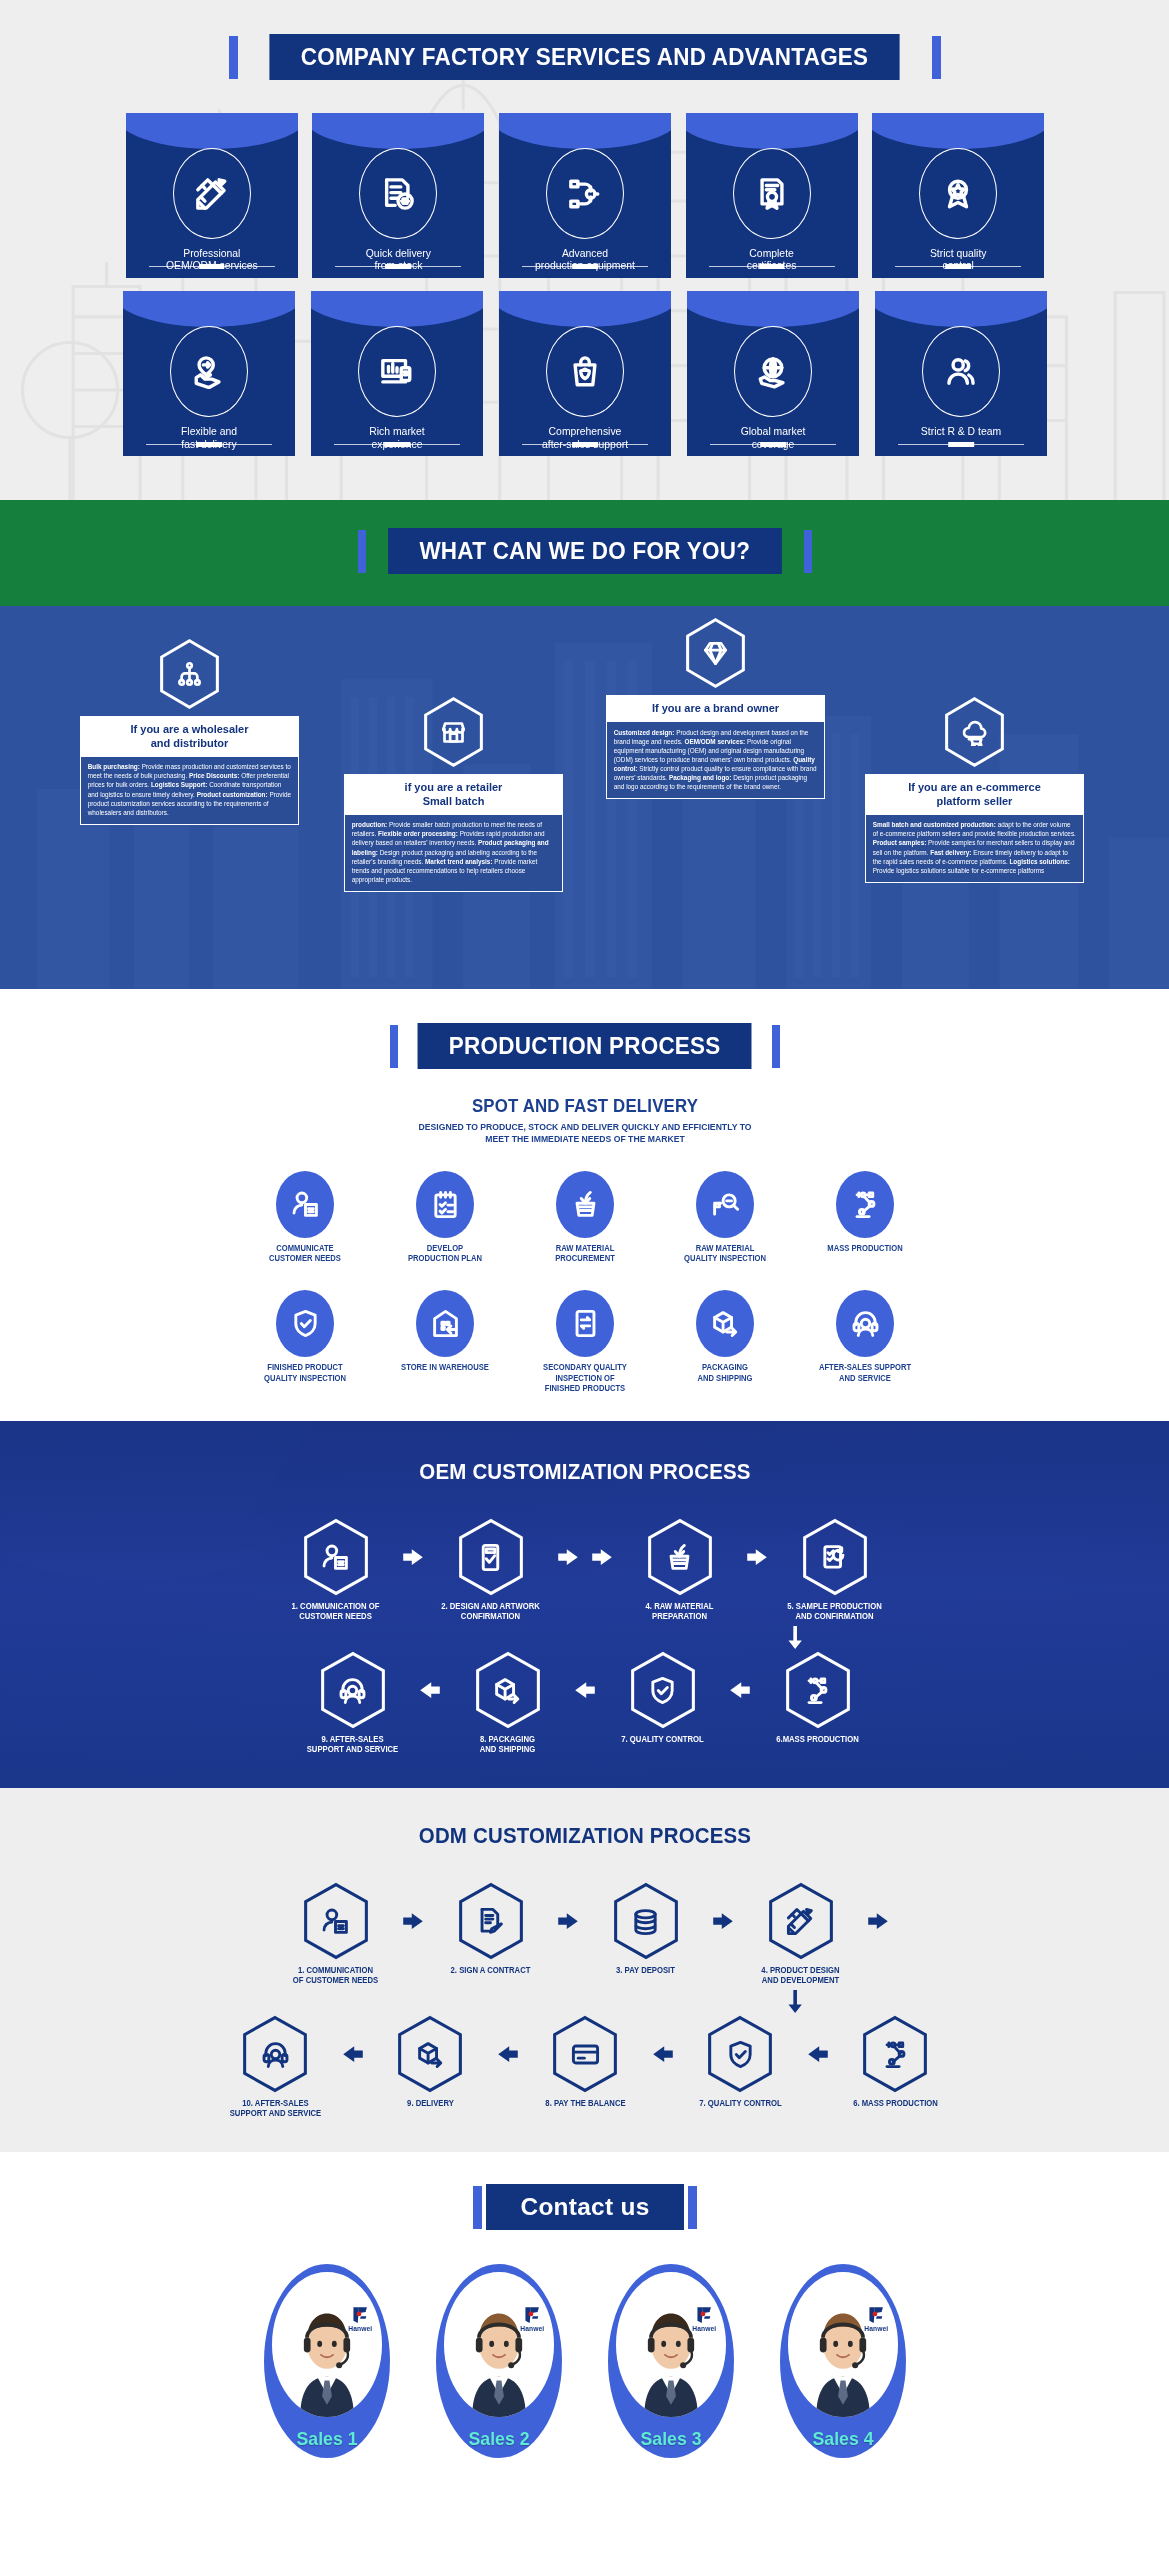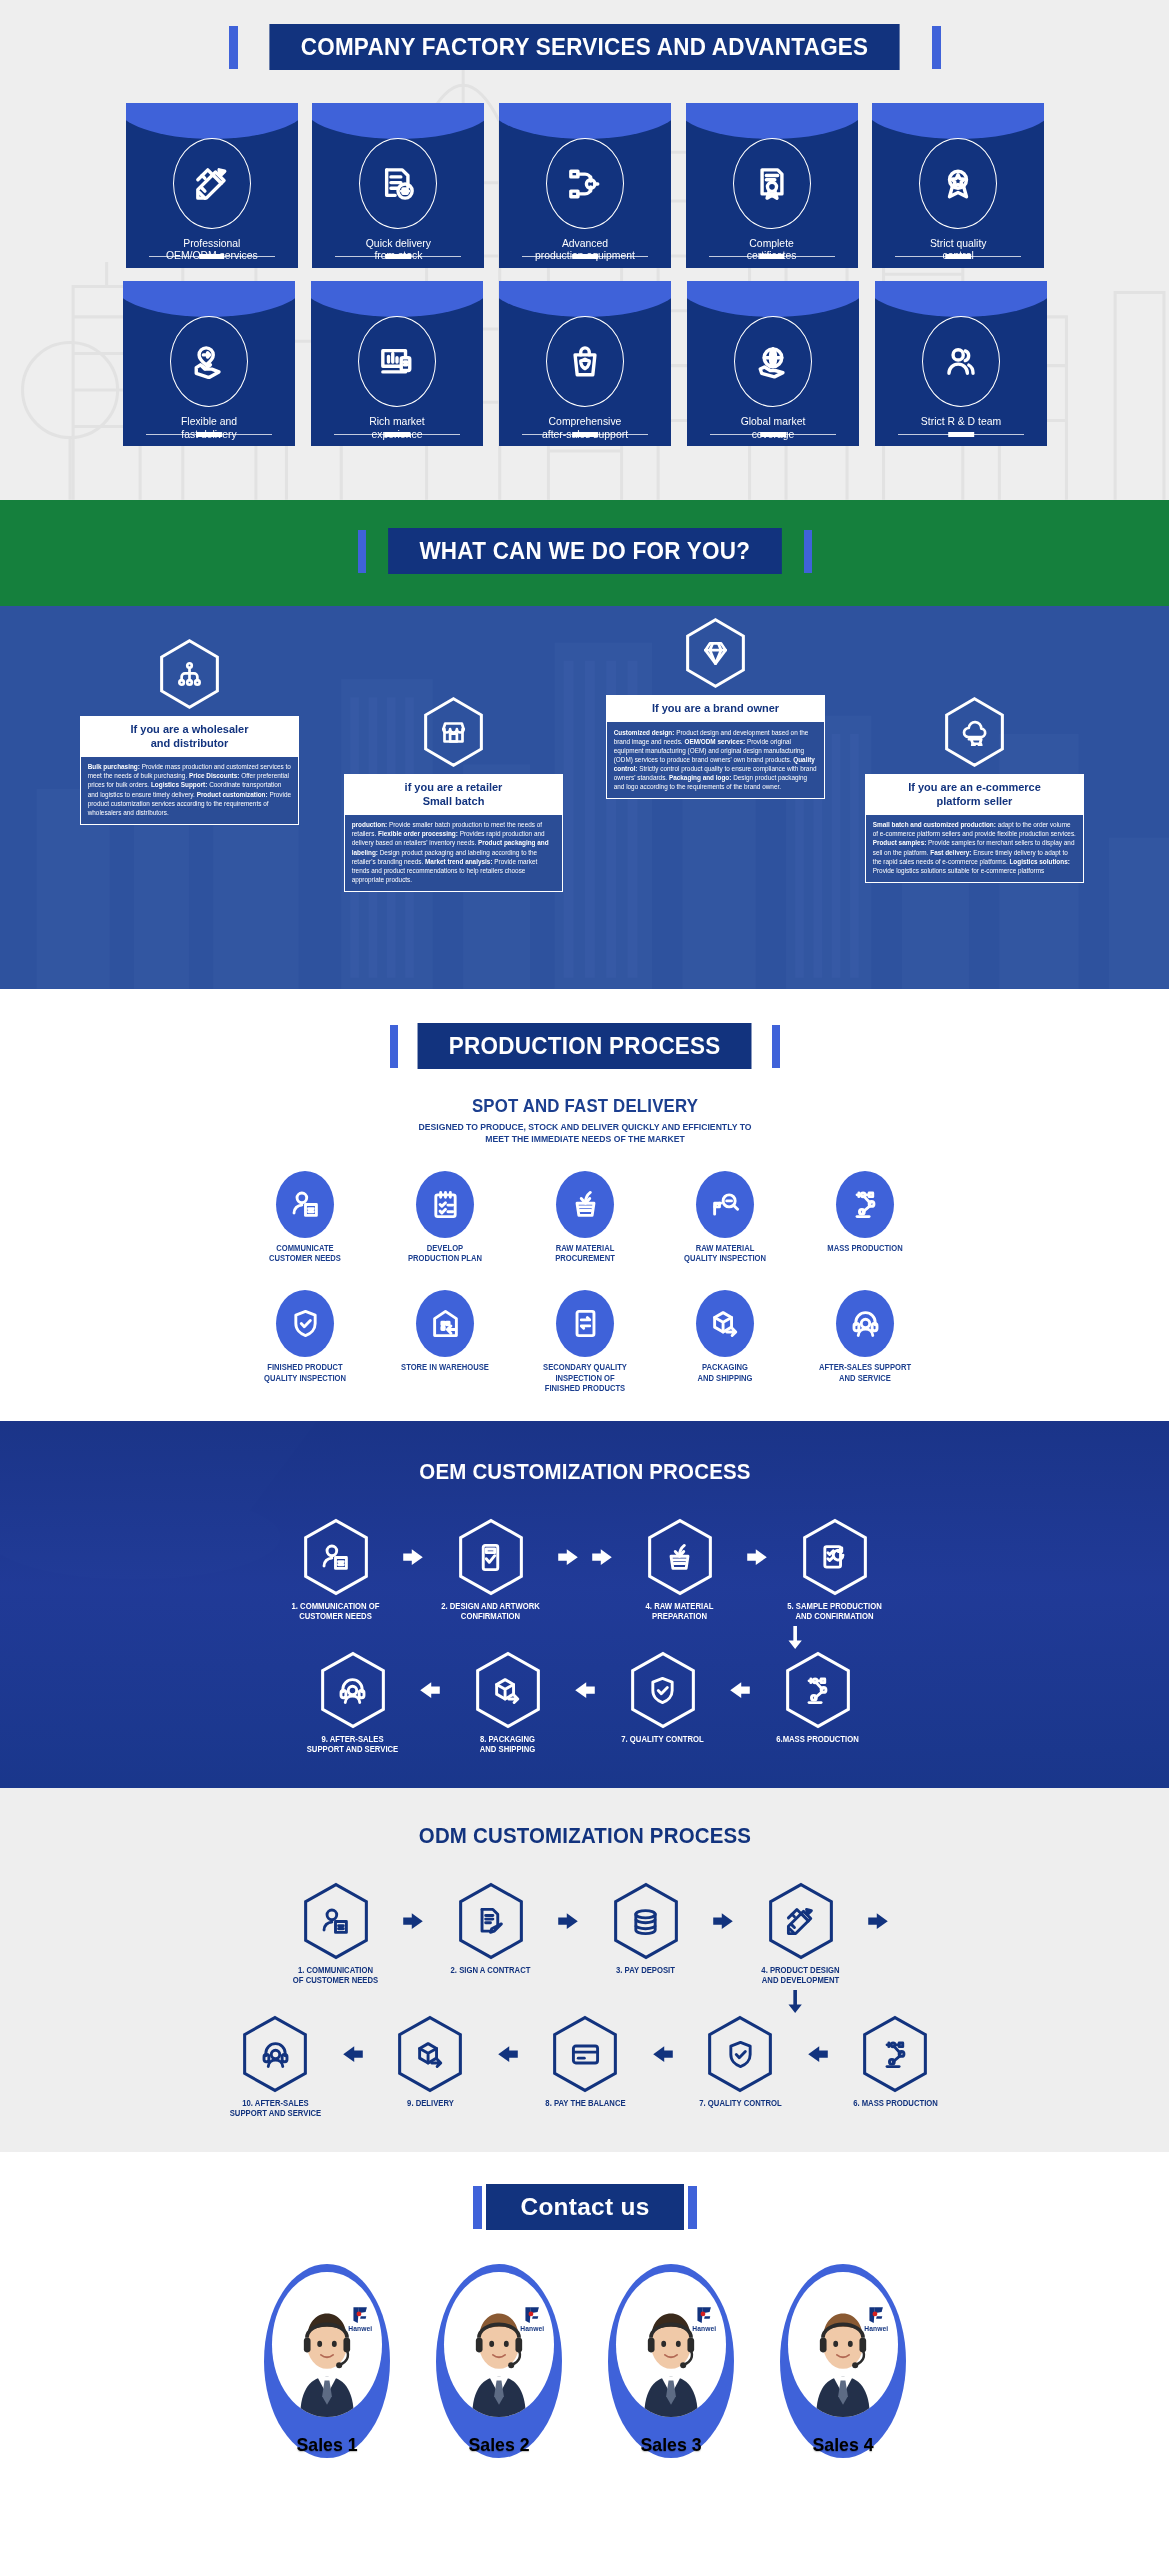--- a/index.html
+++ b/index.html
@@ -29,21 +29,21 @@
     font-size: 24.4px; font-weight: bold; letter-spacing: 0.3px;
     white-space: nowrap;
     font-stretch: condensed;
     transform: scaleX(0.92);
   }
   .ribbon-main.script { font-size: 24.4px; transform: none; font-stretch: normal; }
 
   
   .sec-services {
     position: relative; background: #eeeeee;
-    height: 500px; padding-top: 24px; overflow: hidden;
+    height: 500px; padding-top: 34px; overflow: hidden;
   }
   .city-bg {
     position: absolute; inset: 0; pointer-events: none; opacity: 1;
   }
   .cards-area { position: relative; z-index: 3; margin-top: 33px; }
   .card-row {
     display: flex; justify-content: center; gap: 14.6px;
   }
   .card-row + .card-row { margin-top: 13.4px; gap: 16px; }
   .svc-card {
@@ -197,21 +197,21 @@
   .agent-pill {
     width: 126px; height: 194px; background: #3f62d9; border-radius: 63px/97px;
     position: relative; display: flex; flex-direction: column; align-items: center;
     padding-top: 8px;
   }
   .agent-photo {
     width: 110px; height: 145px; background: #fff; border-radius: 55px/73px;
     position: relative; overflow: hidden;
   }
   .agent-name {
-    color: #000000; font-size: 17.7px; font-weight: bold; margin-top: 18px;
+    color: #5eead4; font-size: 17.7px; font-weight: bold; margin-top: 12px;
     text-shadow: 0 0.6px 1.2px rgba(0,0,0,.25);
   }
   .brand-mark {
     position: absolute; right: 9.7px; top: 34px; text-align: center;
   }
   .brand-mark .bm-txt {
     font-size: 6.7px; font-weight: bold; color: #13347f; margin-top: 0.6px;
     letter-spacing: 0.1px;
   }
   .brand-mark svg { width: 18.3px; height: 18.3px; display: block; margin: 0 auto; }

